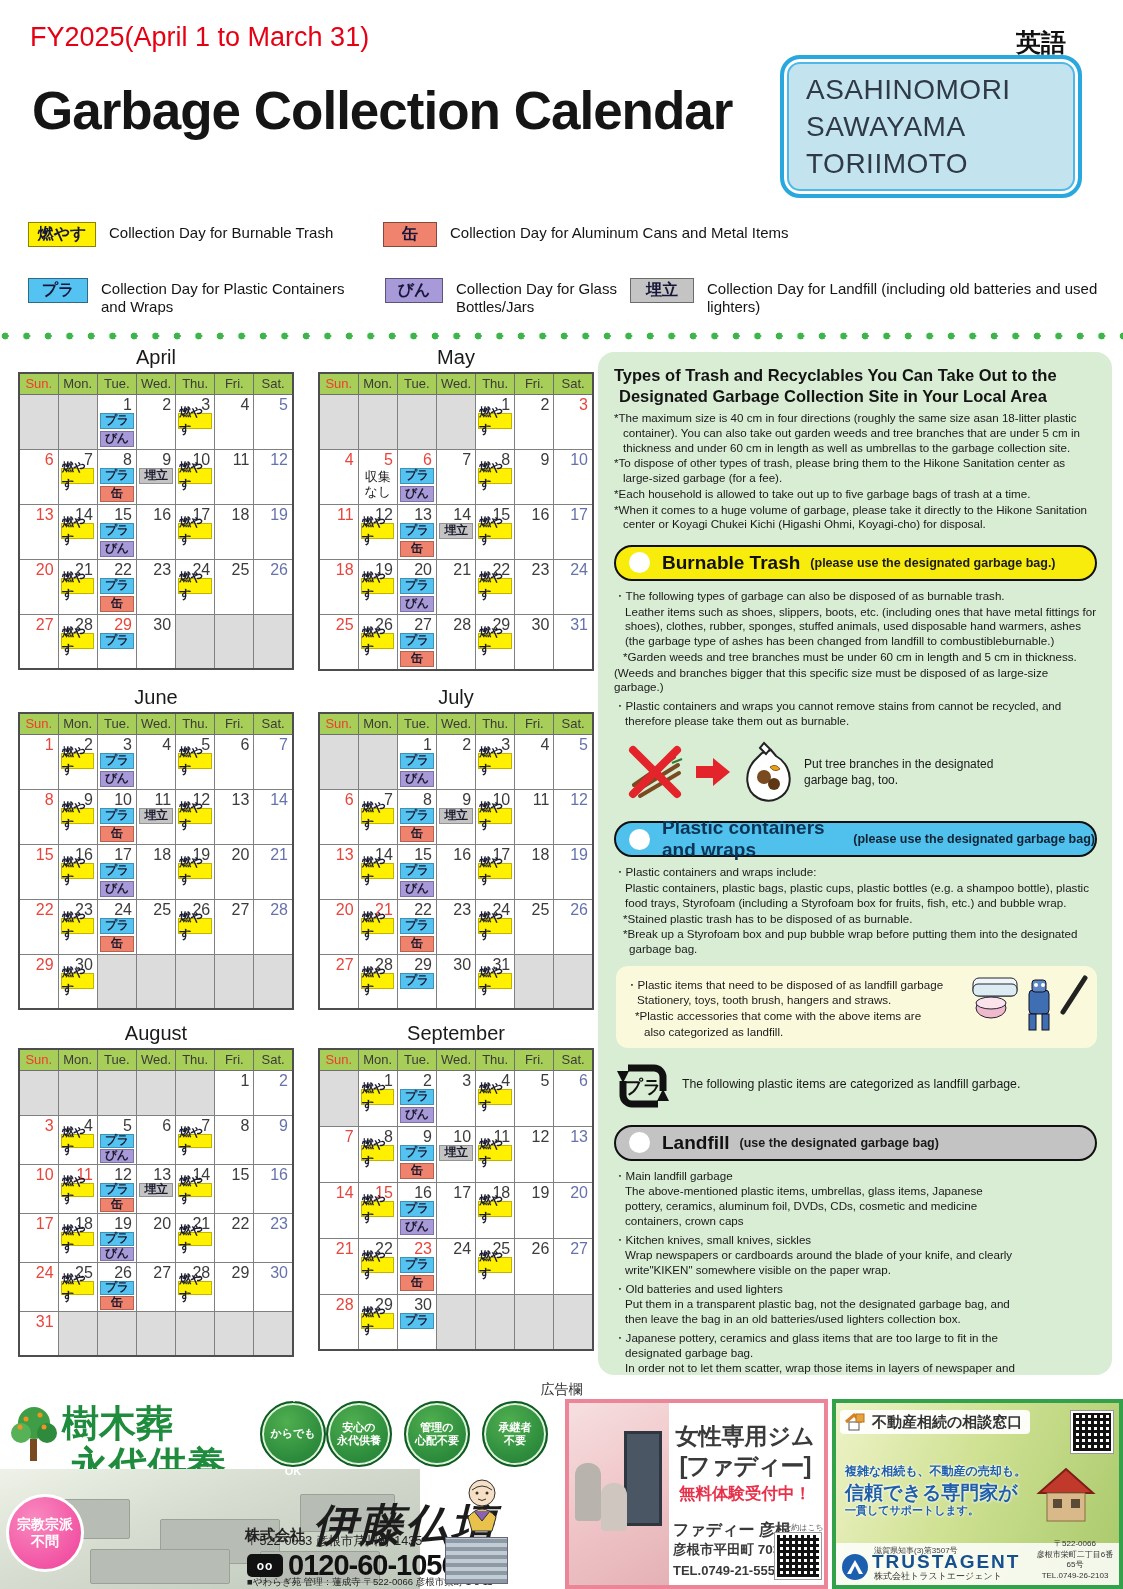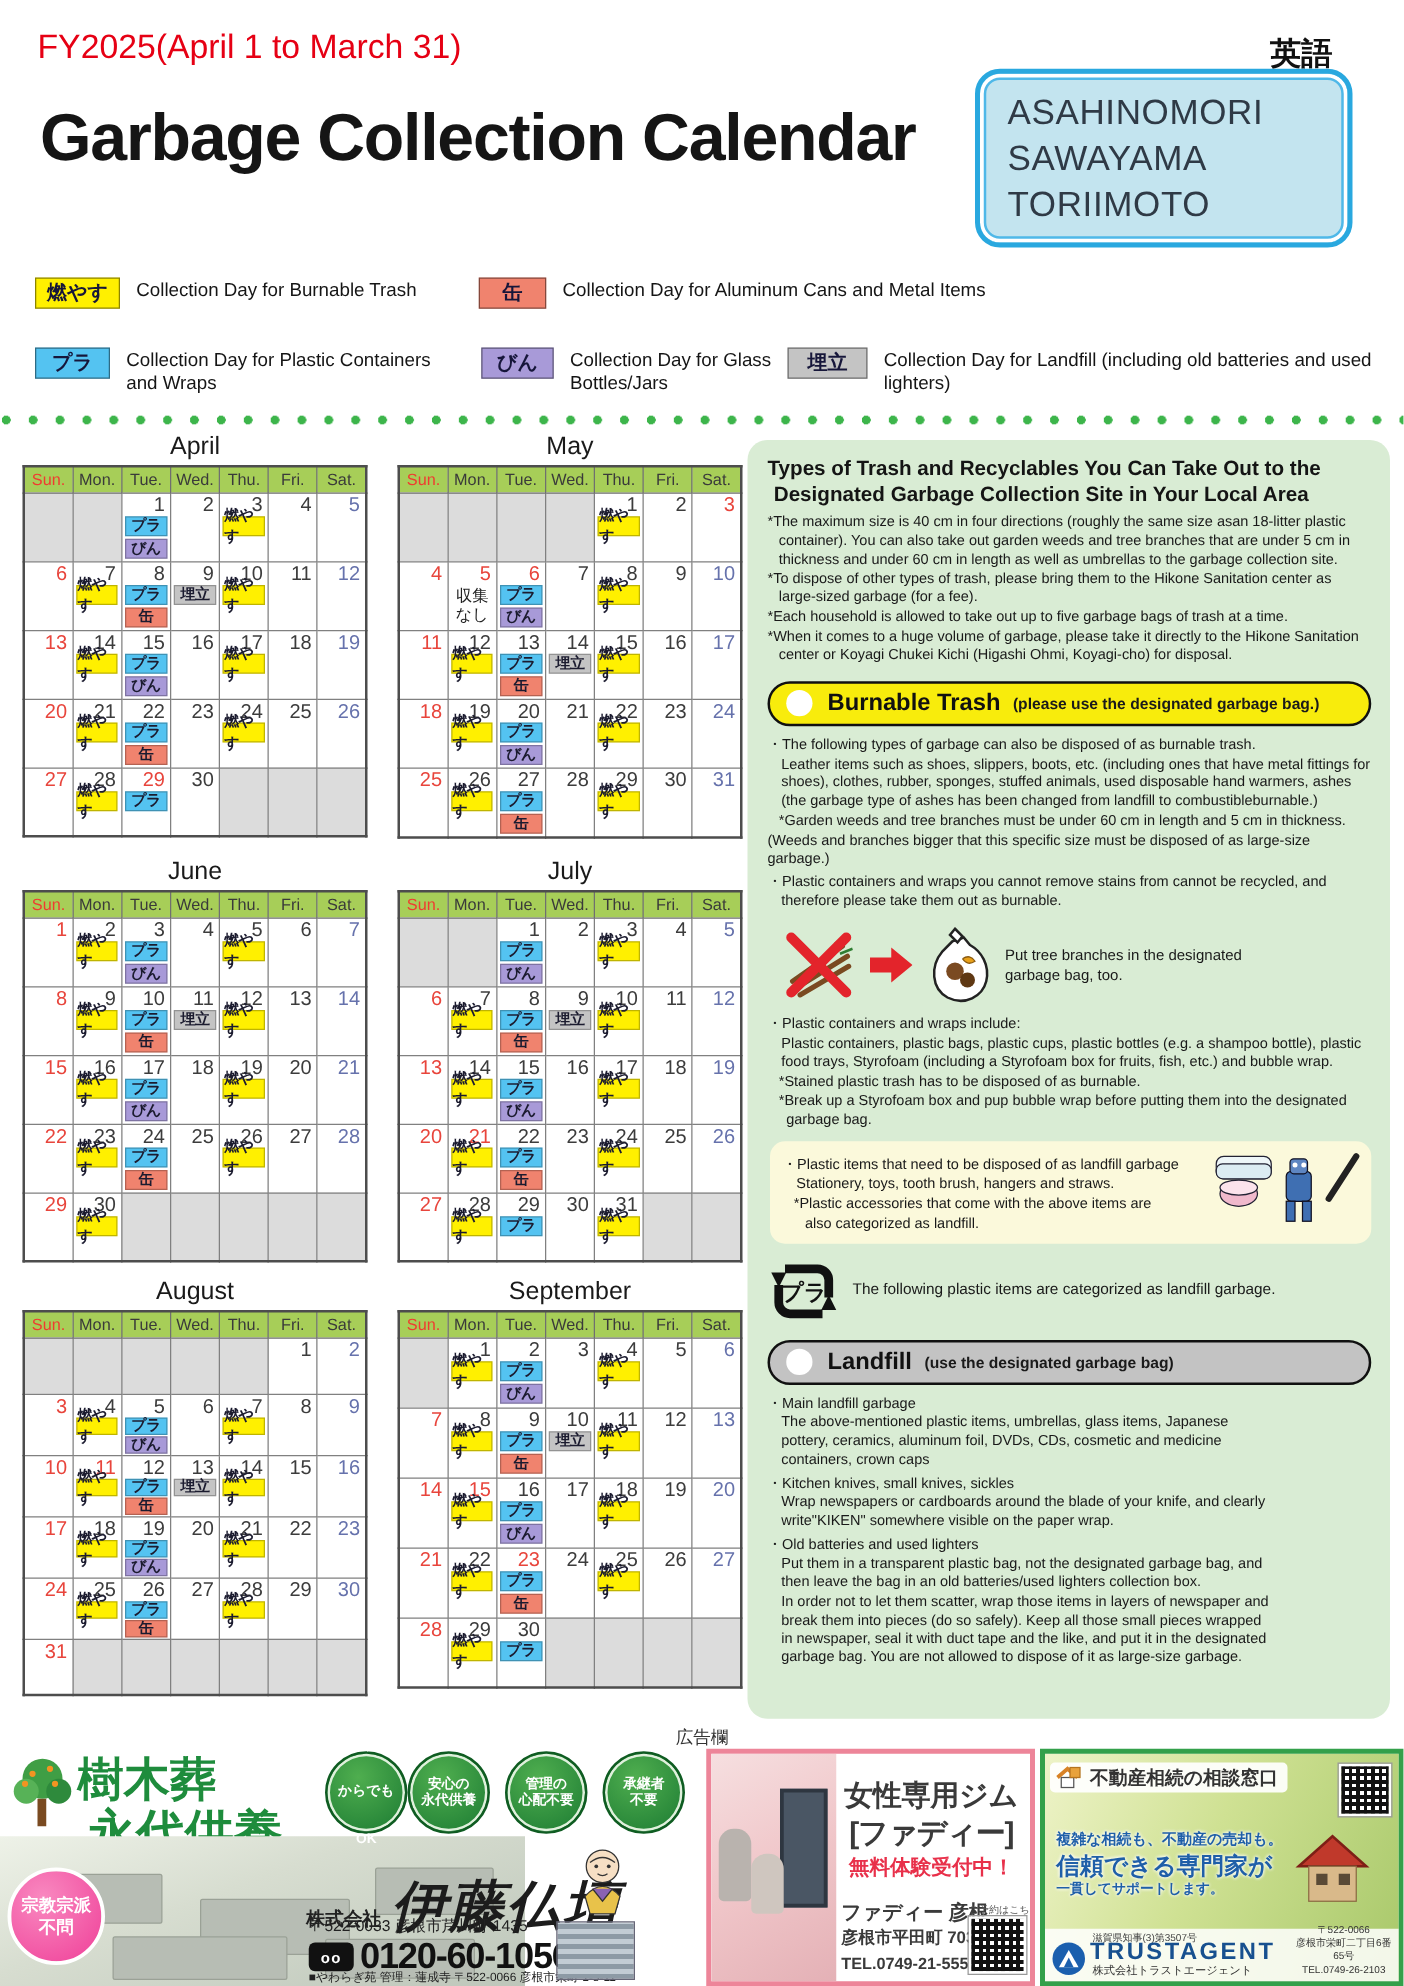--- a/index.html
+++ b/index.html
@@ -1116,20 +1116,25 @@
         <circle cx="24" cy="38" r="7" fill="#7a4a21"></circle>
         <circle cx="34" cy="45" r="6" fill="#5f3813"></circle>
         <path d="M30 28 q6 -4 10 2 q-6 4 -10 -2" fill="#e8a019" stroke="#8a5a10"></path>
       </svg>
       <div class="branch-cap">
         <div>Put tree branches in the designated</div>
         <div>garbage bag, too.</div>
       </div>
     </div>
 
+    <div class="pill pill-blue">
+      <span class="pill-dot"></span>
+      <span class="pill-title">Plastic containers and wraps</span>
+      <span class="pill-sub">(please use the designated garbage bag)</span>
+    </div>
     <div class="p-par bhead">・Plastic containers and wraps include:</div>
     <div class="p-par bbody">Plastic containers, plastic bags, plastic cups, plastic bottles (e.g. a shampoo bottle), plastic food trays, Styrofoam (including a Styrofoam box for fruits, fish, etc.) and bubble wrap.</div>
     <div class="p-par bnote">*Stained plastic trash has to be disposed of as burnable.</div>
     <div class="p-par bnote">*Break up a Styrofoam box and pup bubble wrap before putting them into the designated garbage bag.</div>
 
     <div class="ybox">
       <div class="p-par bhead">・Plastic items that need to be disposed of as landfill garbage</div>
       <div class="p-par bbody">Stationery, toys, tooth brush, hangers and straws.</div>
       <div class="p-par bnote">*Plastic accessories that come with the above items are</div>
       <div class="p-par" style="padding-left:18px">also categorized as landfill.</div>
@@ -1164,20 +1169,21 @@
       <span class="pill-title">Landfill</span>
       <span class="pill-sub">(use the designated garbage bag)</span>
     </div>
     <div class="landfill-wrap">
       <div class="p-par bhead">・Main landfill garbage</div>
       <div class="p-par bbody">The above-mentioned plastic items, umbrellas, glass items, Japanese pottery, ceramics, aluminum foil, DVDs, CDs, cosmetic and medicine containers, crown caps</div>
       <div class="p-par bhead">・Kitchen knives, small knives, sickles</div>
       <div class="p-par bbody">Wrap newspapers or cardboards around the blade of your knife, and clearly write"KIKEN" somewhere visible on the paper wrap.</div>
       <div class="p-par bhead">・Old batteries and used lighters</div>
       <div class="p-par bbody">Put them in a transparent plastic bag, not the designated garbage bag, and then leave the bag in an old batteries/used lighters collection box.</div>
+      <div class="p-par bhead">・Japanese pottery, ceramics and glass items that are too large to fit in the designated garbage bag.</div>
       <div class="p-par bbody">In order not to let them scatter, wrap those items in layers of newspaper and break them into pieces (do so safely). Keep all those small pieces wrapped in newspaper, seal it with duct tape and the like, and put it in the designated garbage bag. You are not allowed to dispose of it as large-size garbage.</div>
 
     </div>
   </div>
 
   <div class="ad-label">広告欄</div>
 
   <div class="ad ad1">
     <svg class="tree-icon" width="52" height="64" viewBox="0 0 52 64">
       <circle cx="26" cy="20" r="16" fill="#3f9e45"></circle>

